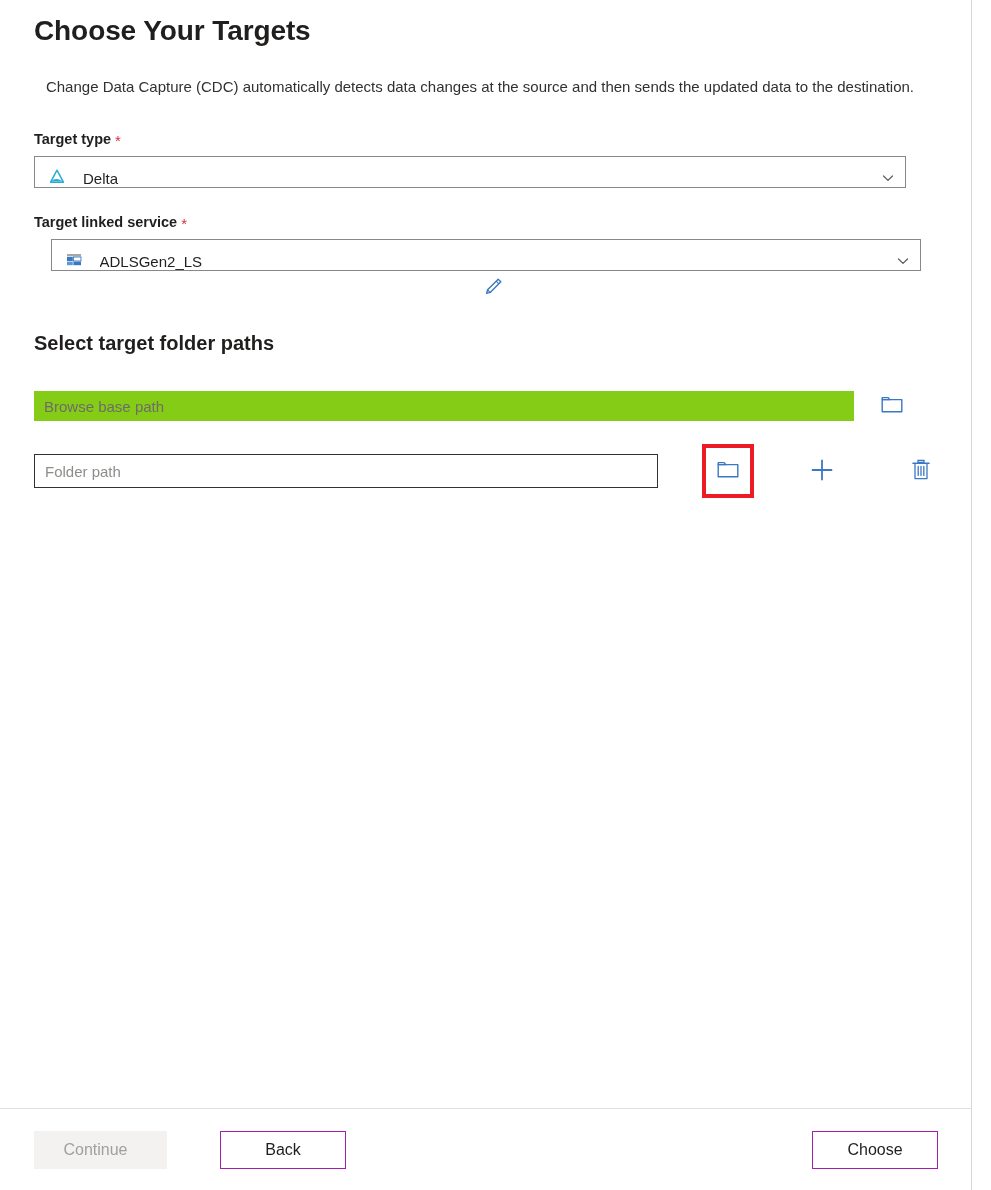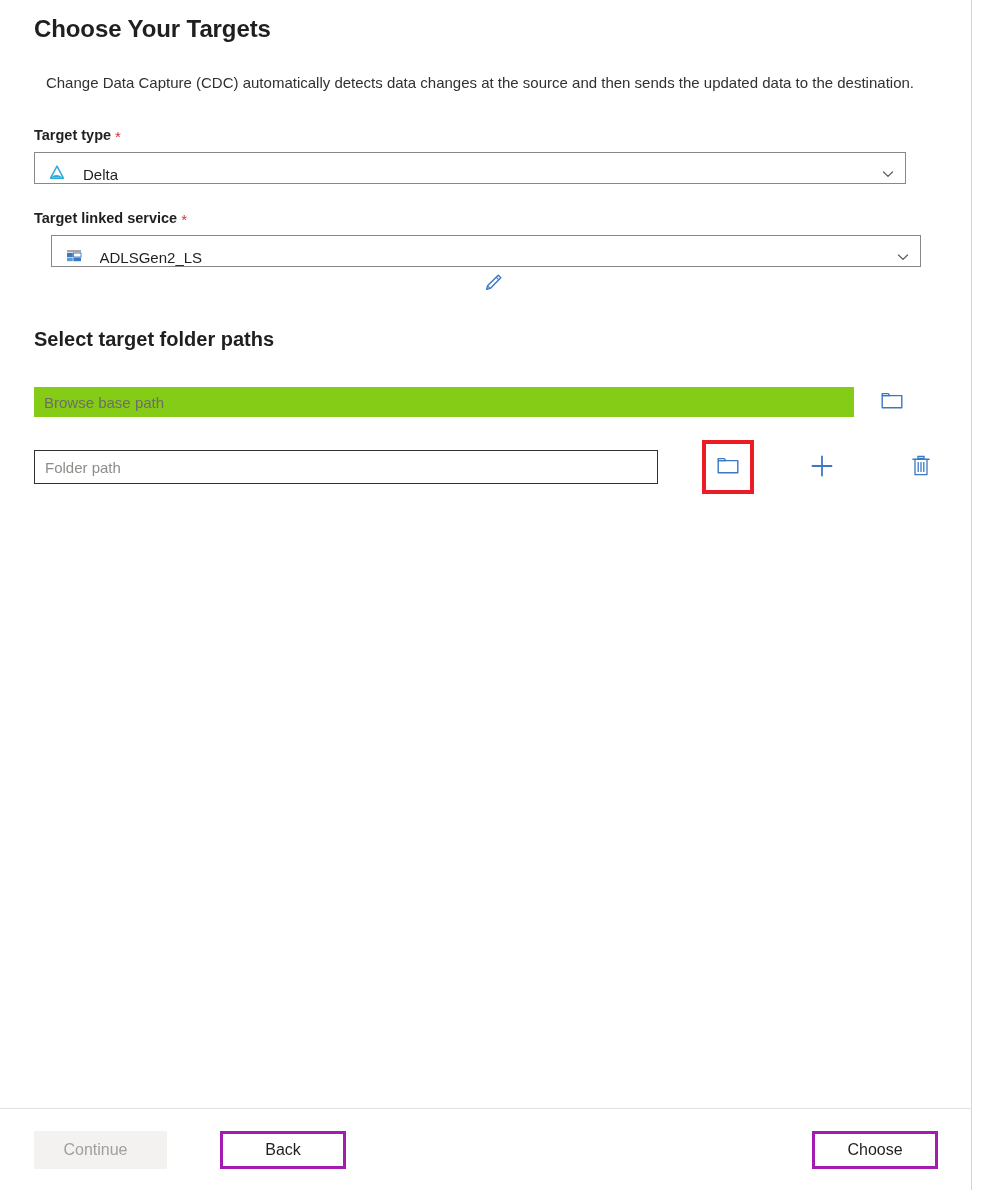--- a/index.html
+++ b/index.html
@@ -33,21 +33,21 @@
     top: 0;
     right: 0;
     bottom: 82px;
     padding: 0 34px;
     box-sizing: border-box;
     overflow: hidden;
   }
 
   
   .page-title {
-    font-size: 24px;
+    font-size: 28px;
     font-weight: bold;
     letter-spacing: -0.1px;
     margin: 0;
     padding-top: 15px;
     color: #201f1e;
   }
 
   .page-desc {
     font-size: 15px;
     line-height: 26px;
@@ -212,21 +212,21 @@
     display: flex;
     align-items: center;
     padding: 0 34px;
   }
   .btn {
     height: 38px;
     min-width: 130px;
     font-family: "Liberation Sans", sans-serif;
     font-size: 16px;
     background: #ffffff;
-    border: 3px solid #a21caf;
+    border: 1px solid #a21caf;
     color: #201f1e;
     cursor: pointer;
     padding: 0 18px;
     box-sizing: border-box;
   }
   .btn-continue {
     background: #f3f2f1;
     border: none;
     color: #a19f9d;
     cursor: default;

